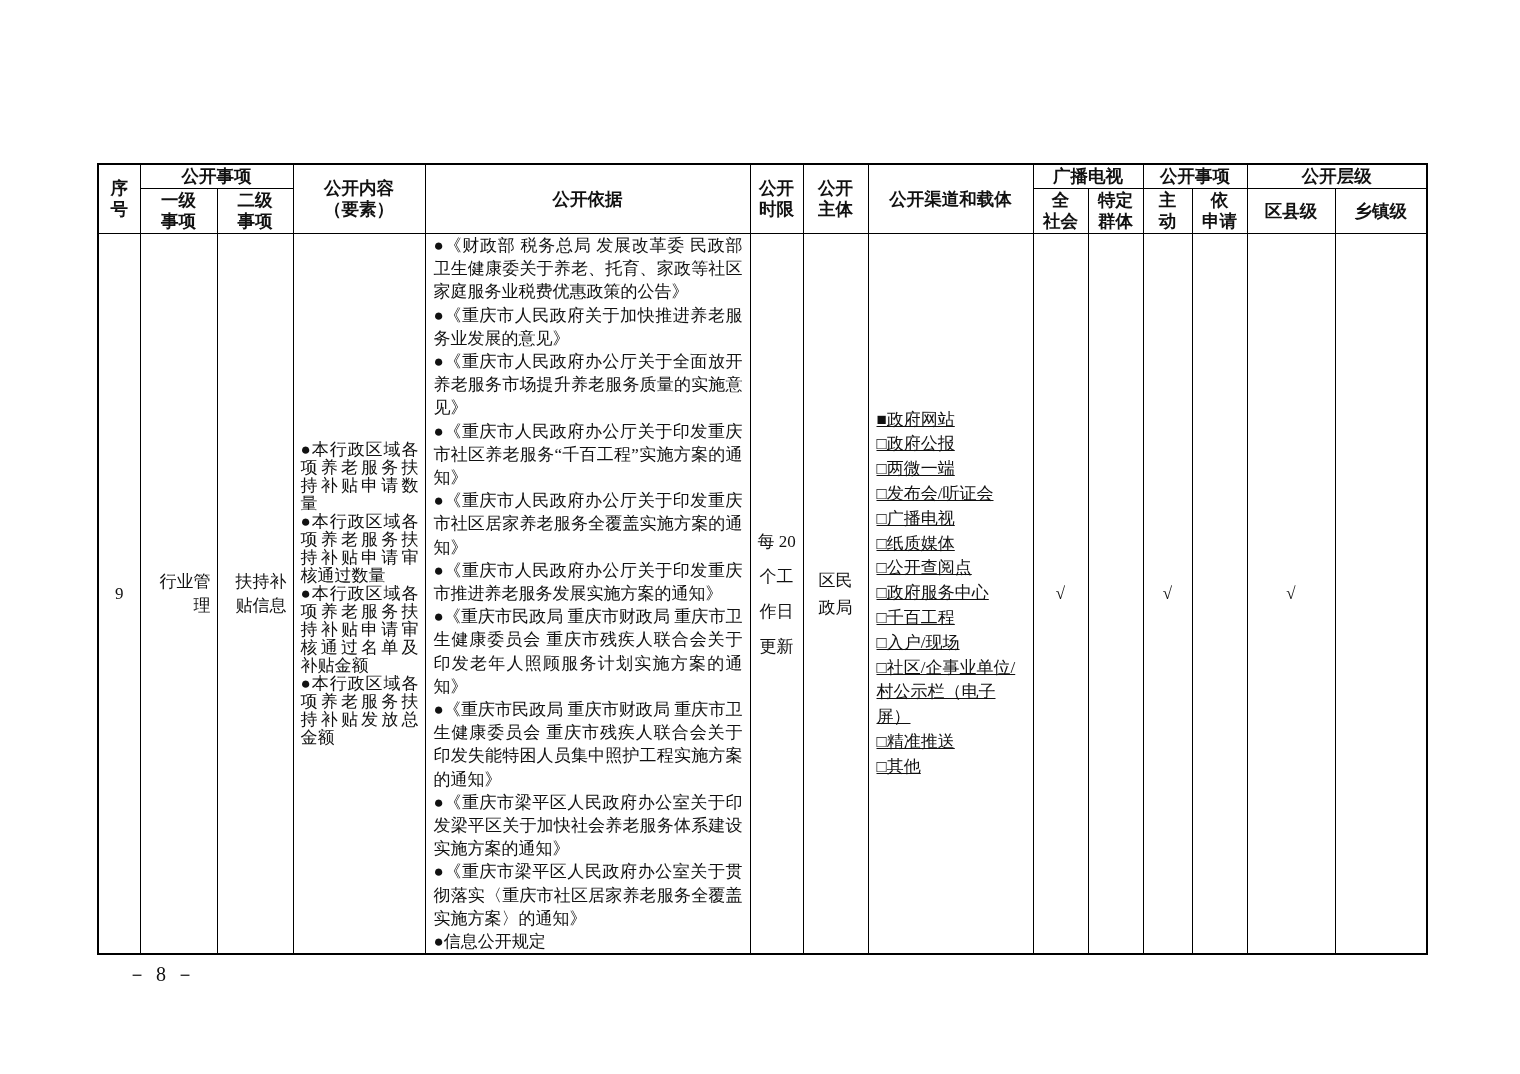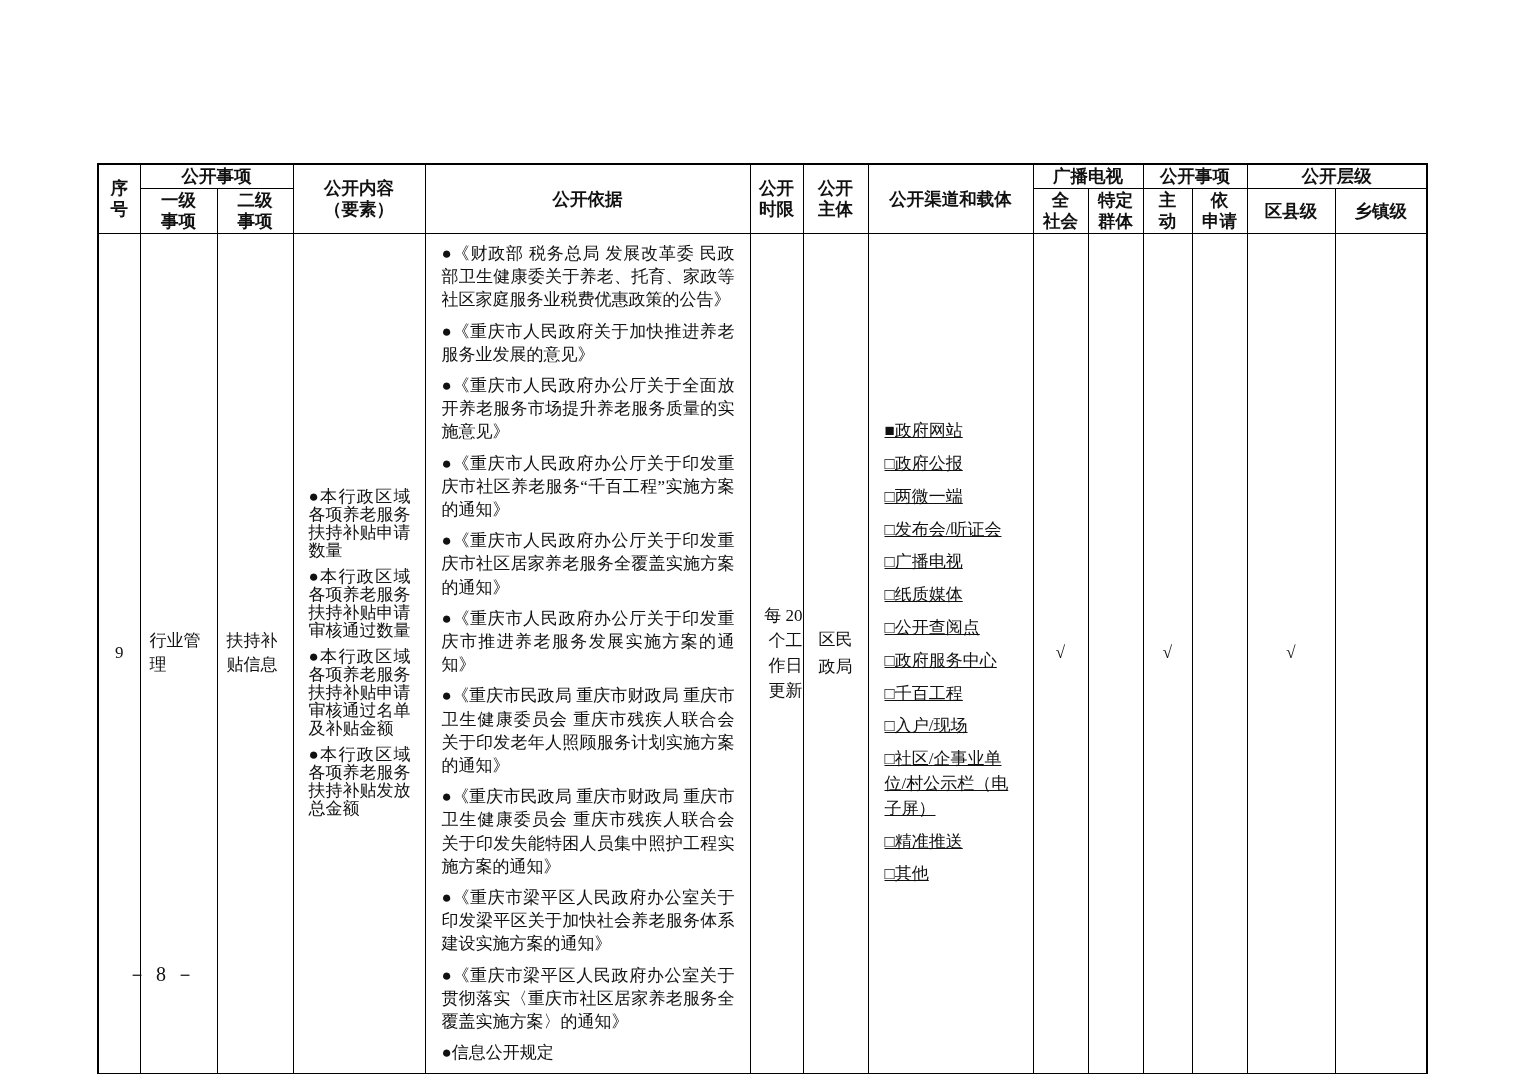--- a/index.html
+++ b/index.html
@@ -17,28 +17,28 @@
   td { border:1px solid #000; vertical-align:middle; font-size:17px; color:#111; overflow:hidden; }
   tr.hrow td {
     font-weight:bold; text-align:center;
     font-family:"Liberation Sans","DejaVu Sans",sans-serif;
     font-size:17.5px; line-height:21px; white-space:pre-line; padding:1px 0;
   }
   tr.r1 { height:23px; }
   tr.r2 { height:43px; }
   tr.r3 { height:660px; }
   .cell-index   { text-align:center; }
-  .cell-l1, .cell-l2 { text-align:left; padding:0 6px 0 9px; line-height:24px; }
+  .cell-l1, .cell-l2 { text-align:right; padding:0 6px 0 9px; line-height:24px; }
   .cell-content { padding:0 6px 0 7px; line-height:18px; text-align:justify; vertical-align:middle; }
   .cell-basis   { padding:0 7px 0 8px; line-height:23.2px; text-align:justify; vertical-align:middle; }
-  .cell-time    { text-align:right; line-height:25px; white-space:pre-line; }
+  .cell-time    { text-align:center; line-height:35px; white-space:pre-line; }
   .cell-subject { text-align:center; line-height:27px; white-space:pre-line; }
   .cell-channels{ padding:0 4px 0 8px; line-height:24.8px; text-align:left; vertical-align:middle;text-decoration:underline; }
   .cell-check   { text-align:center; font-size:17px; }
-  .cell-content div, .cell-basis div, .cell-channels div { margin:8px; }
+  .cell-content div, .cell-basis div, .cell-channels div { margin:0; }
   .pageno {
     position:absolute; left:127px; top:961px; font-size:20px;
     letter-spacing:2px; color:#111;
     font-family:"Liberation Serif","DejaVu Serif",serif;
   }
 </style>
 </head>
 <body>
 
 <div class="page">

